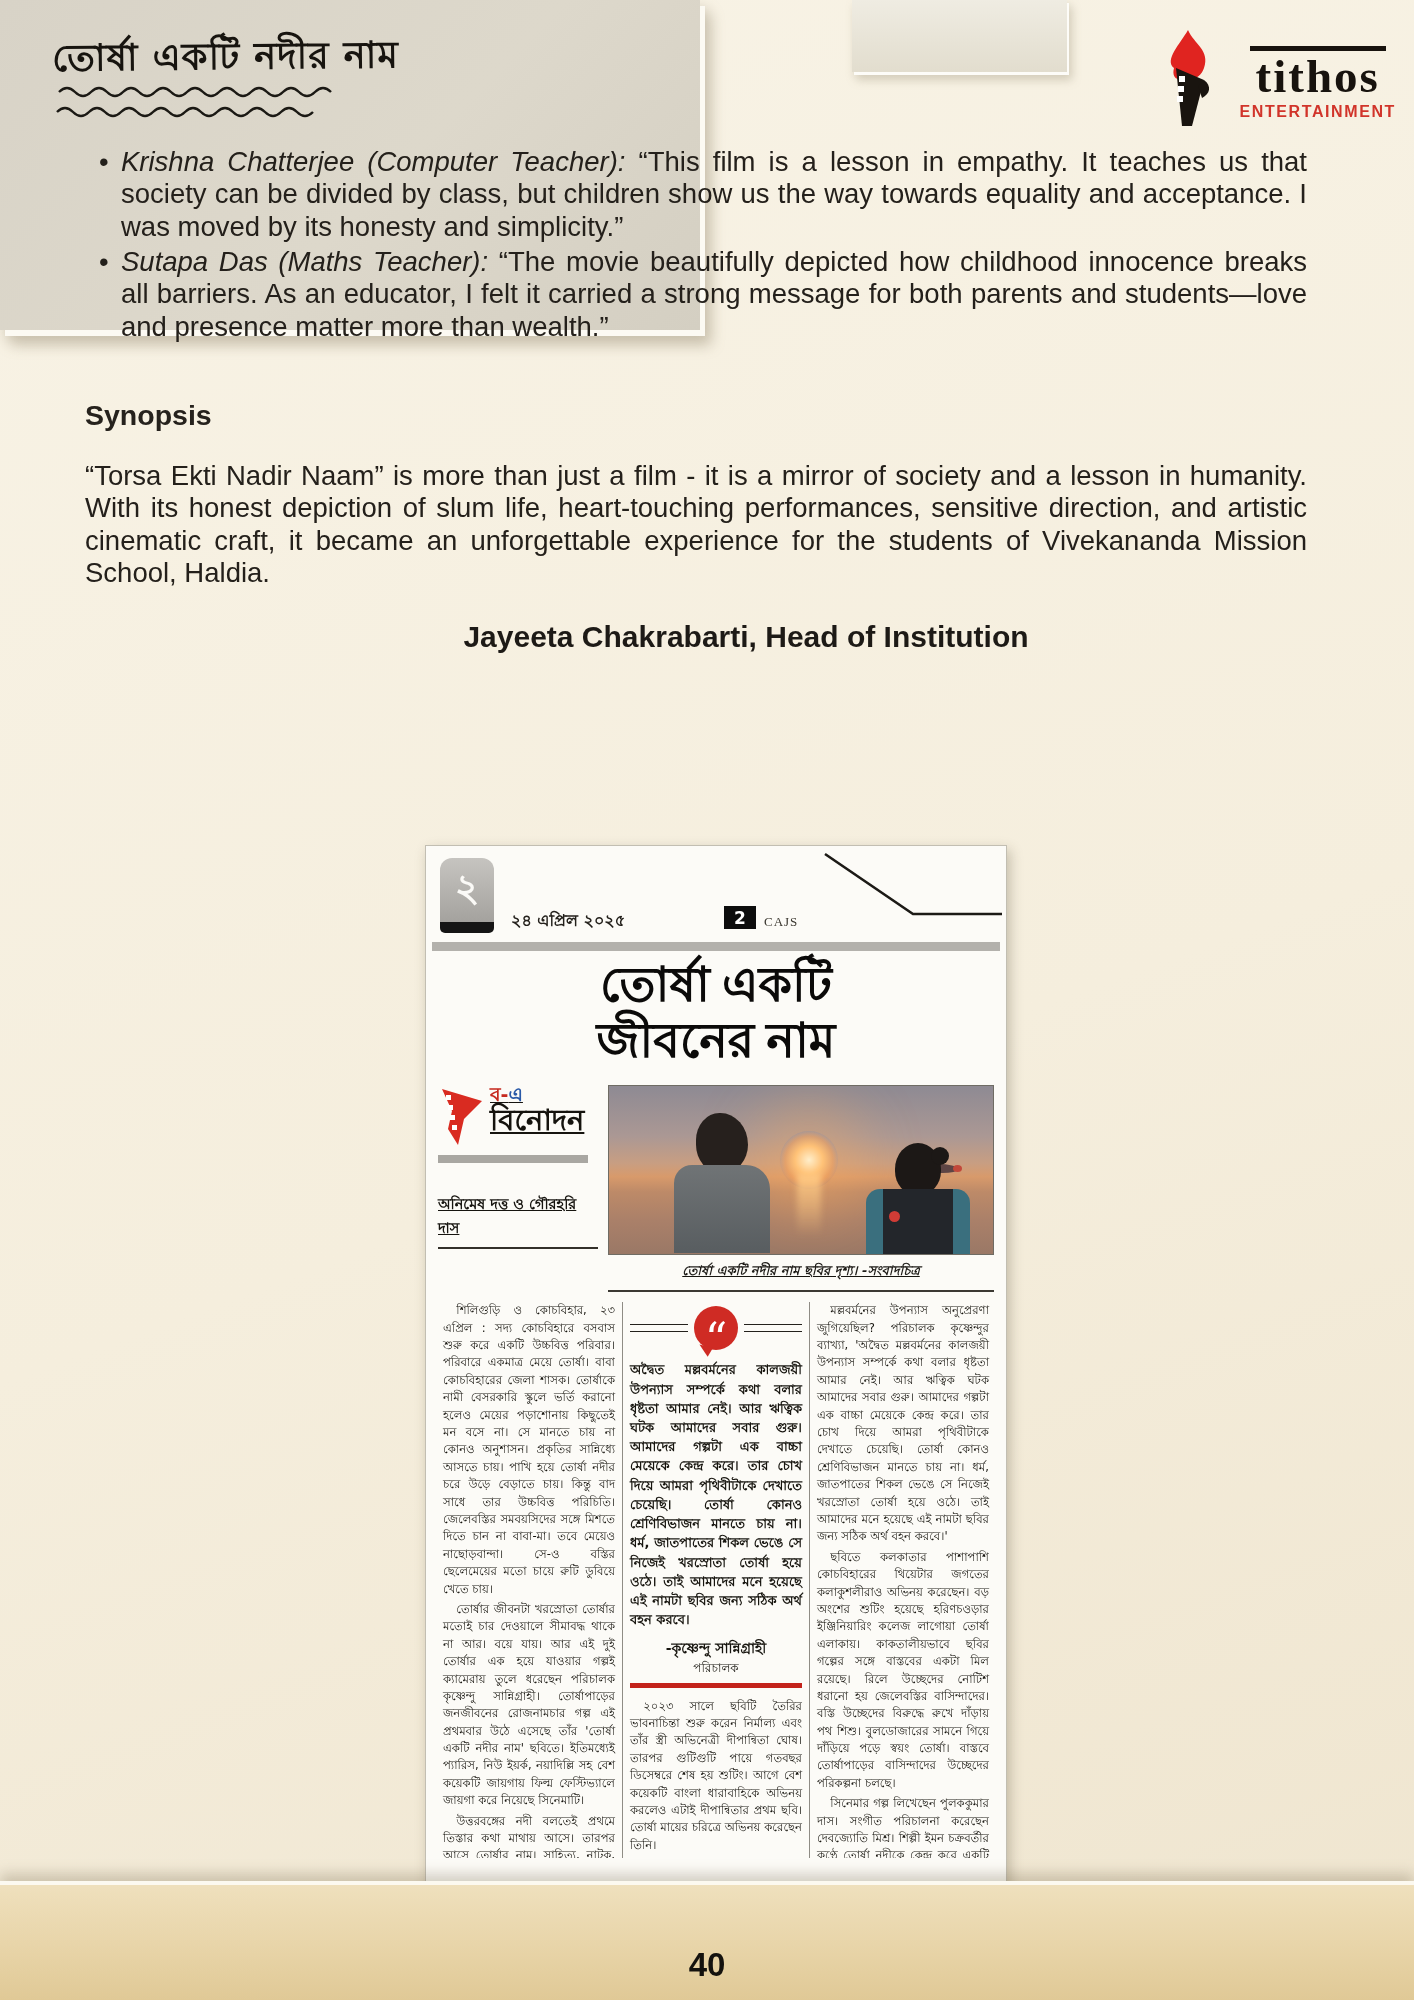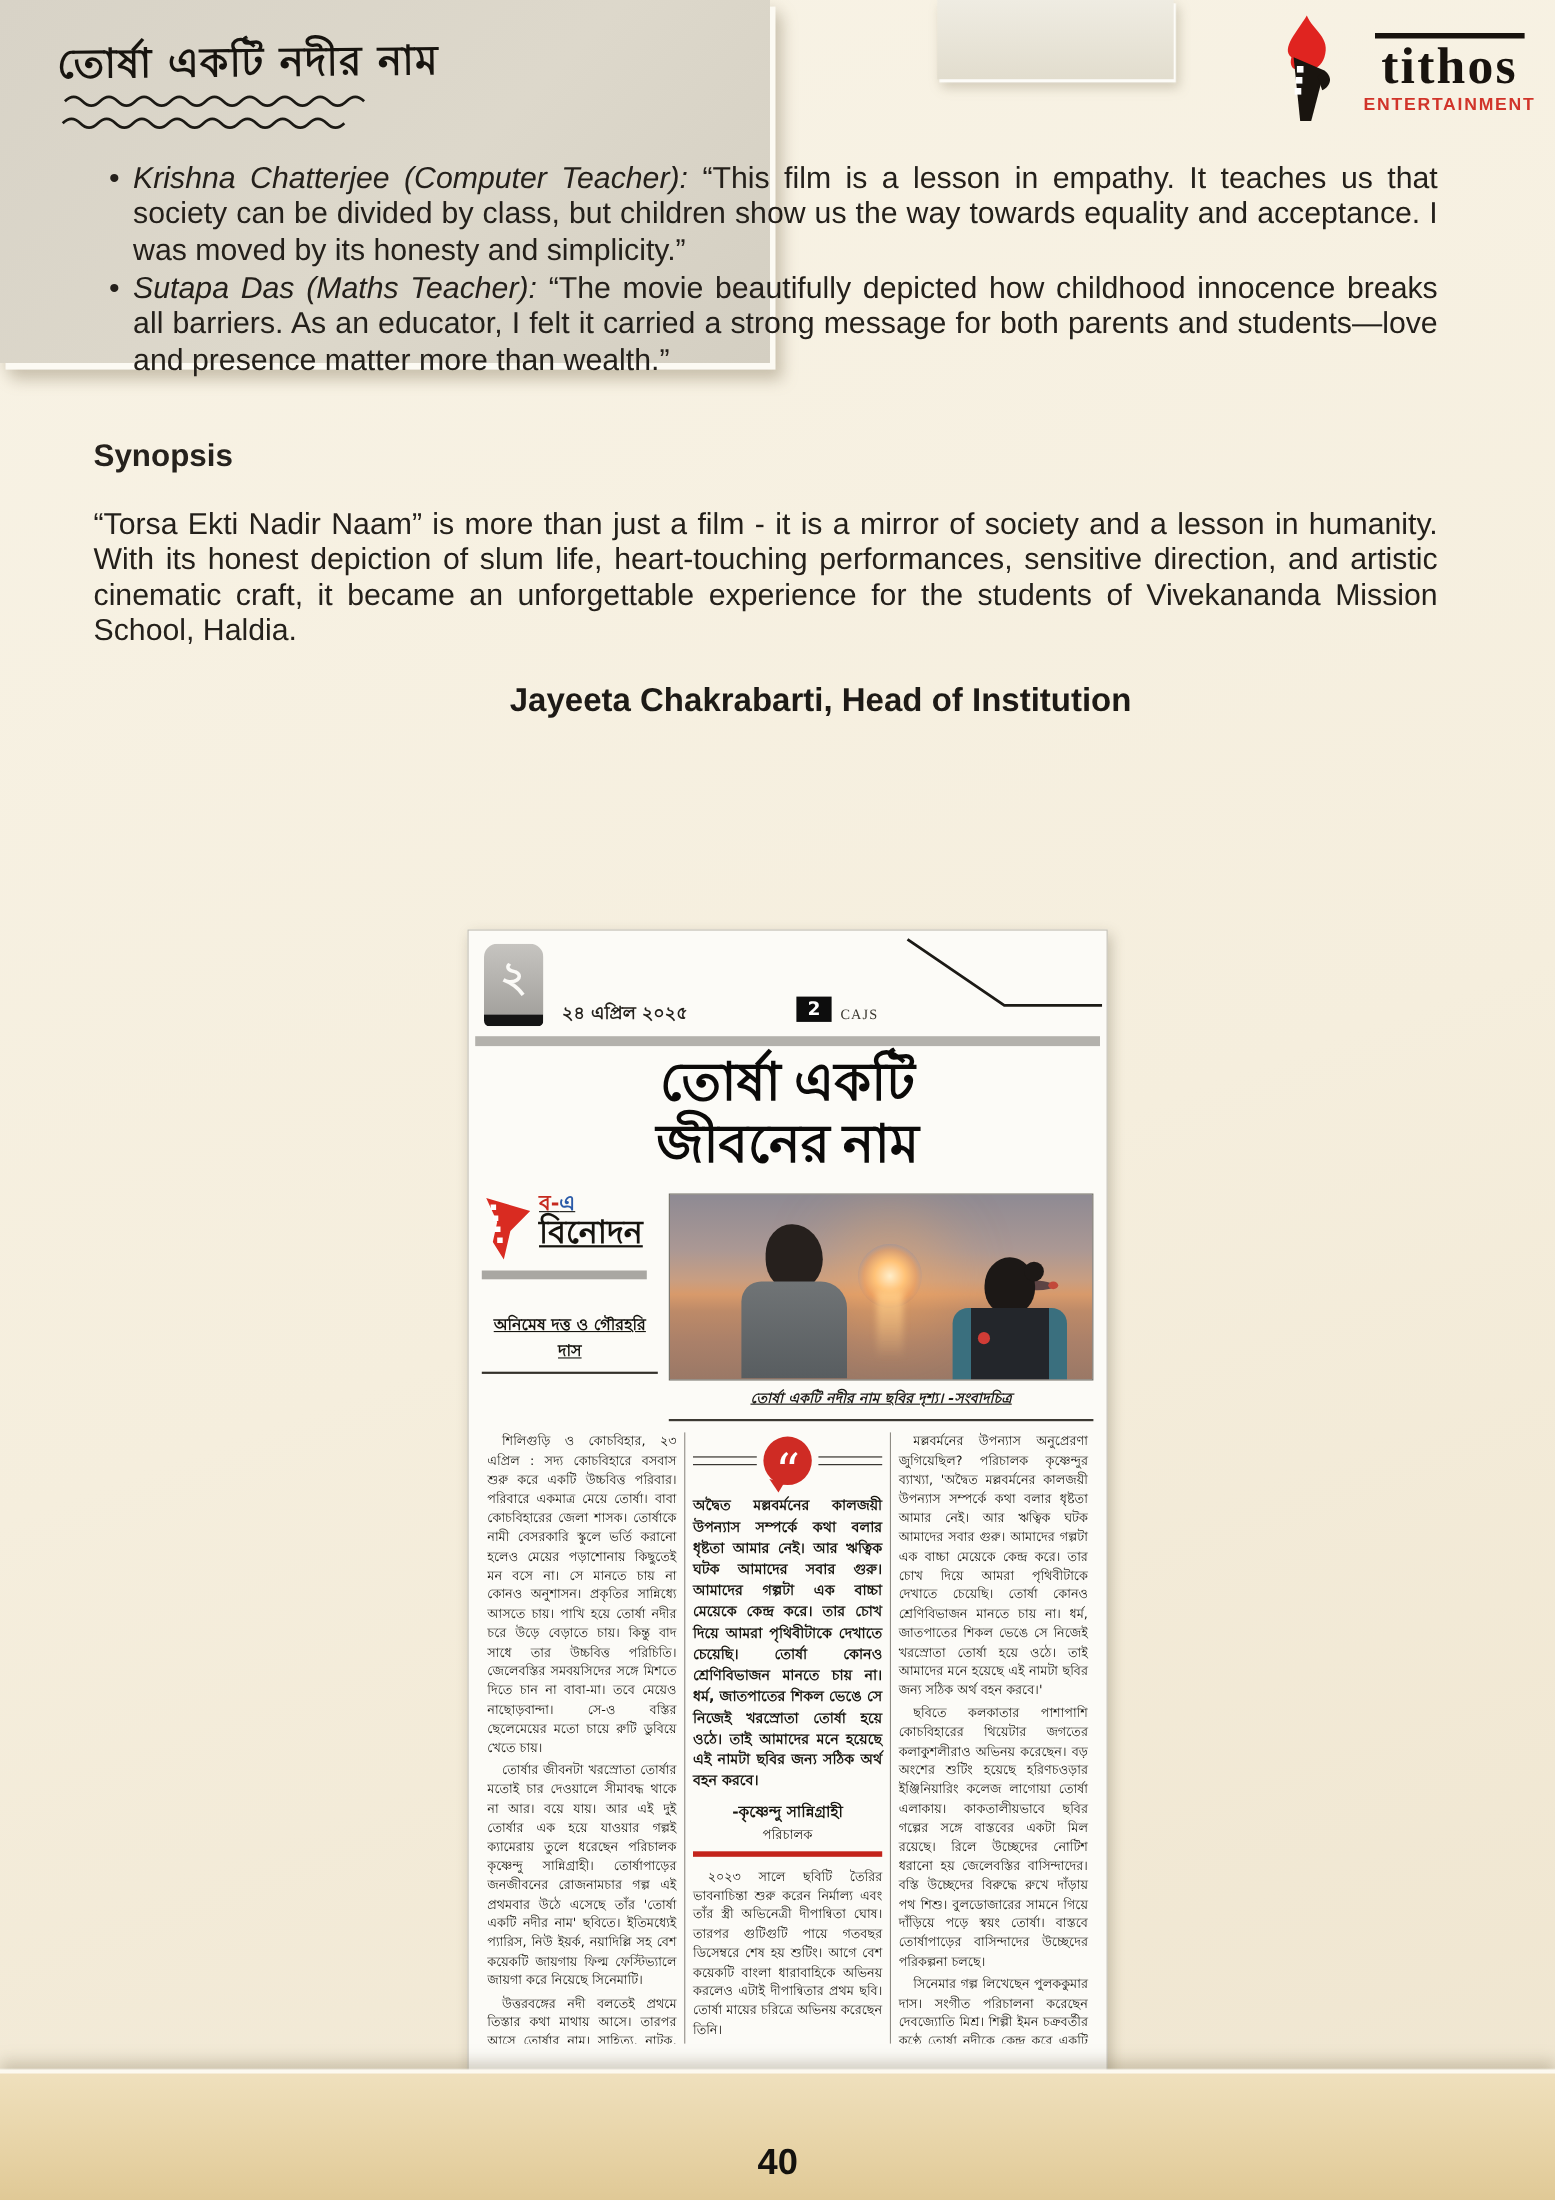--- a/index.html
+++ b/index.html
@@ -21,21 +21,21 @@
     transform:rotate(-.6deg);letter-spacing:1px;
   }
   .squiggles{position:absolute;left:55px;top:82px;}
   .shred-top-mid{
     position:absolute;left:852px;top:0;width:215px;height:72px;z-index:2;
     background:linear-gradient(180deg,#efece2,#e2ddce);
     clip-path:polygon(0 0,215 0,204 20,172 32,150 54,118 44,94 62,64 48,38 66,16 40,0 48);
     filter:drop-shadow(2px 3px 0 #fdfcf8) drop-shadow(3px 5px 5px rgba(105,90,60,.25));
   }
   
-  .brand{position:absolute;right:18px;top:12px;display:flex;align-items:flex-start;gap:20px;z-index:4;}
+  .brand{position:absolute;right:18px;top:28px;display:flex;align-items:flex-start;gap:20px;z-index:4;}
   .brand-text{display:flex;flex-direction:column;align-items:center;margin-top:18px;}
   .brand-title{
     font-family:"Liberation Serif",serif;font-size:47px;font-weight:700;color:#18130e;
     line-height:1;letter-spacing:2px;border-top:5px solid #18130e;padding:2px 6px 0 6px;
   }
   .brand-sub{font-size:16px;font-weight:800;letter-spacing:1.6px;color:#d1342a;margin-top:3px;}
   
   .doc{position:absolute;left:85px;top:138px;width:1222px;color:#26221d;z-index:5;}
   .sec-head{font-size:28.5px;margin-left:8px;}
   .sec-head .num{font-style:normal;}
@@ -75,21 +75,21 @@
     font-size:48px;line-height:1.17;padding:6px 4px 6px;
   }
   .np-media{display:flex;padding:10px 12px 0 12px;text-decoration:underline;}
   .np-leftblock{width:170px;flex:none;}
   .np-sectionlogo{display:flex;align-items:flex-start;gap:4px;}
   .np-sl-text{line-height:1;}
   .np-sl-top{font-size:19px;font-weight:800;color:#c62a1f;}
   .np-sl-top .blue{color:#2a5aa8;}
   .np-sl-main{font-size:29px;font-weight:800;color:#15130e;margin-top:2px;text-align:right;}
   .np-sl-bar{height:8px;background:#aoa;background:#a9a7a2;width:150px;margin-top:8px;}
-  .np-byline{font-size:14.5px;font-weight:700;margin-top:30px;padding-bottom:6px;border-bottom:2px solid #33302a;width:160px;text-align:center;}
+  .np-byline{font-size:14.5px;font-weight:700;margin-top:30px;padding-bottom:6px;border-bottom:2px solid #33302a;width:160px;}
   .np-photoblock{flex:1;}
   .np-photo{position:relative;height:168px;border:1px solid #6f6c64;overflow:hidden;
     background:linear-gradient(180deg,#8e8a93 0%,#ab9894 30%,#c89e82 46%,#d89a6b 54%,#bd8a68 63%,#aa8069 80%,#9a7866 100%);}
   .np-sun{position:absolute;left:52%;top:44%;width:58px;height:58px;border-radius:50%;transform:translate(-50%,-50%);
     background:radial-gradient(circle,#ffeeca 0%,#ffc277 34%,rgba(255,165,85,.5) 58%,rgba(255,165,85,0) 72%);
     box-shadow:0 0 55px 28px rgba(255,175,95,.35);}
   .np-sunref{position:absolute;left:52%;top:52%;width:24px;height:62px;transform:translateX(-50%);
     background:linear-gradient(rgba(255,205,135,.85),rgba(255,170,90,0));filter:blur(3px);}
   .np-boat{position:absolute;right:9%;top:46%;width:38px;height:9px;background:#5d4444;border-radius:50% 60% 45% 45%;}
   .np-boat::before{content:"";position:absolute;right:-4px;top:1px;width:9px;height:7px;background:#c2483a;border-radius:50%;}

